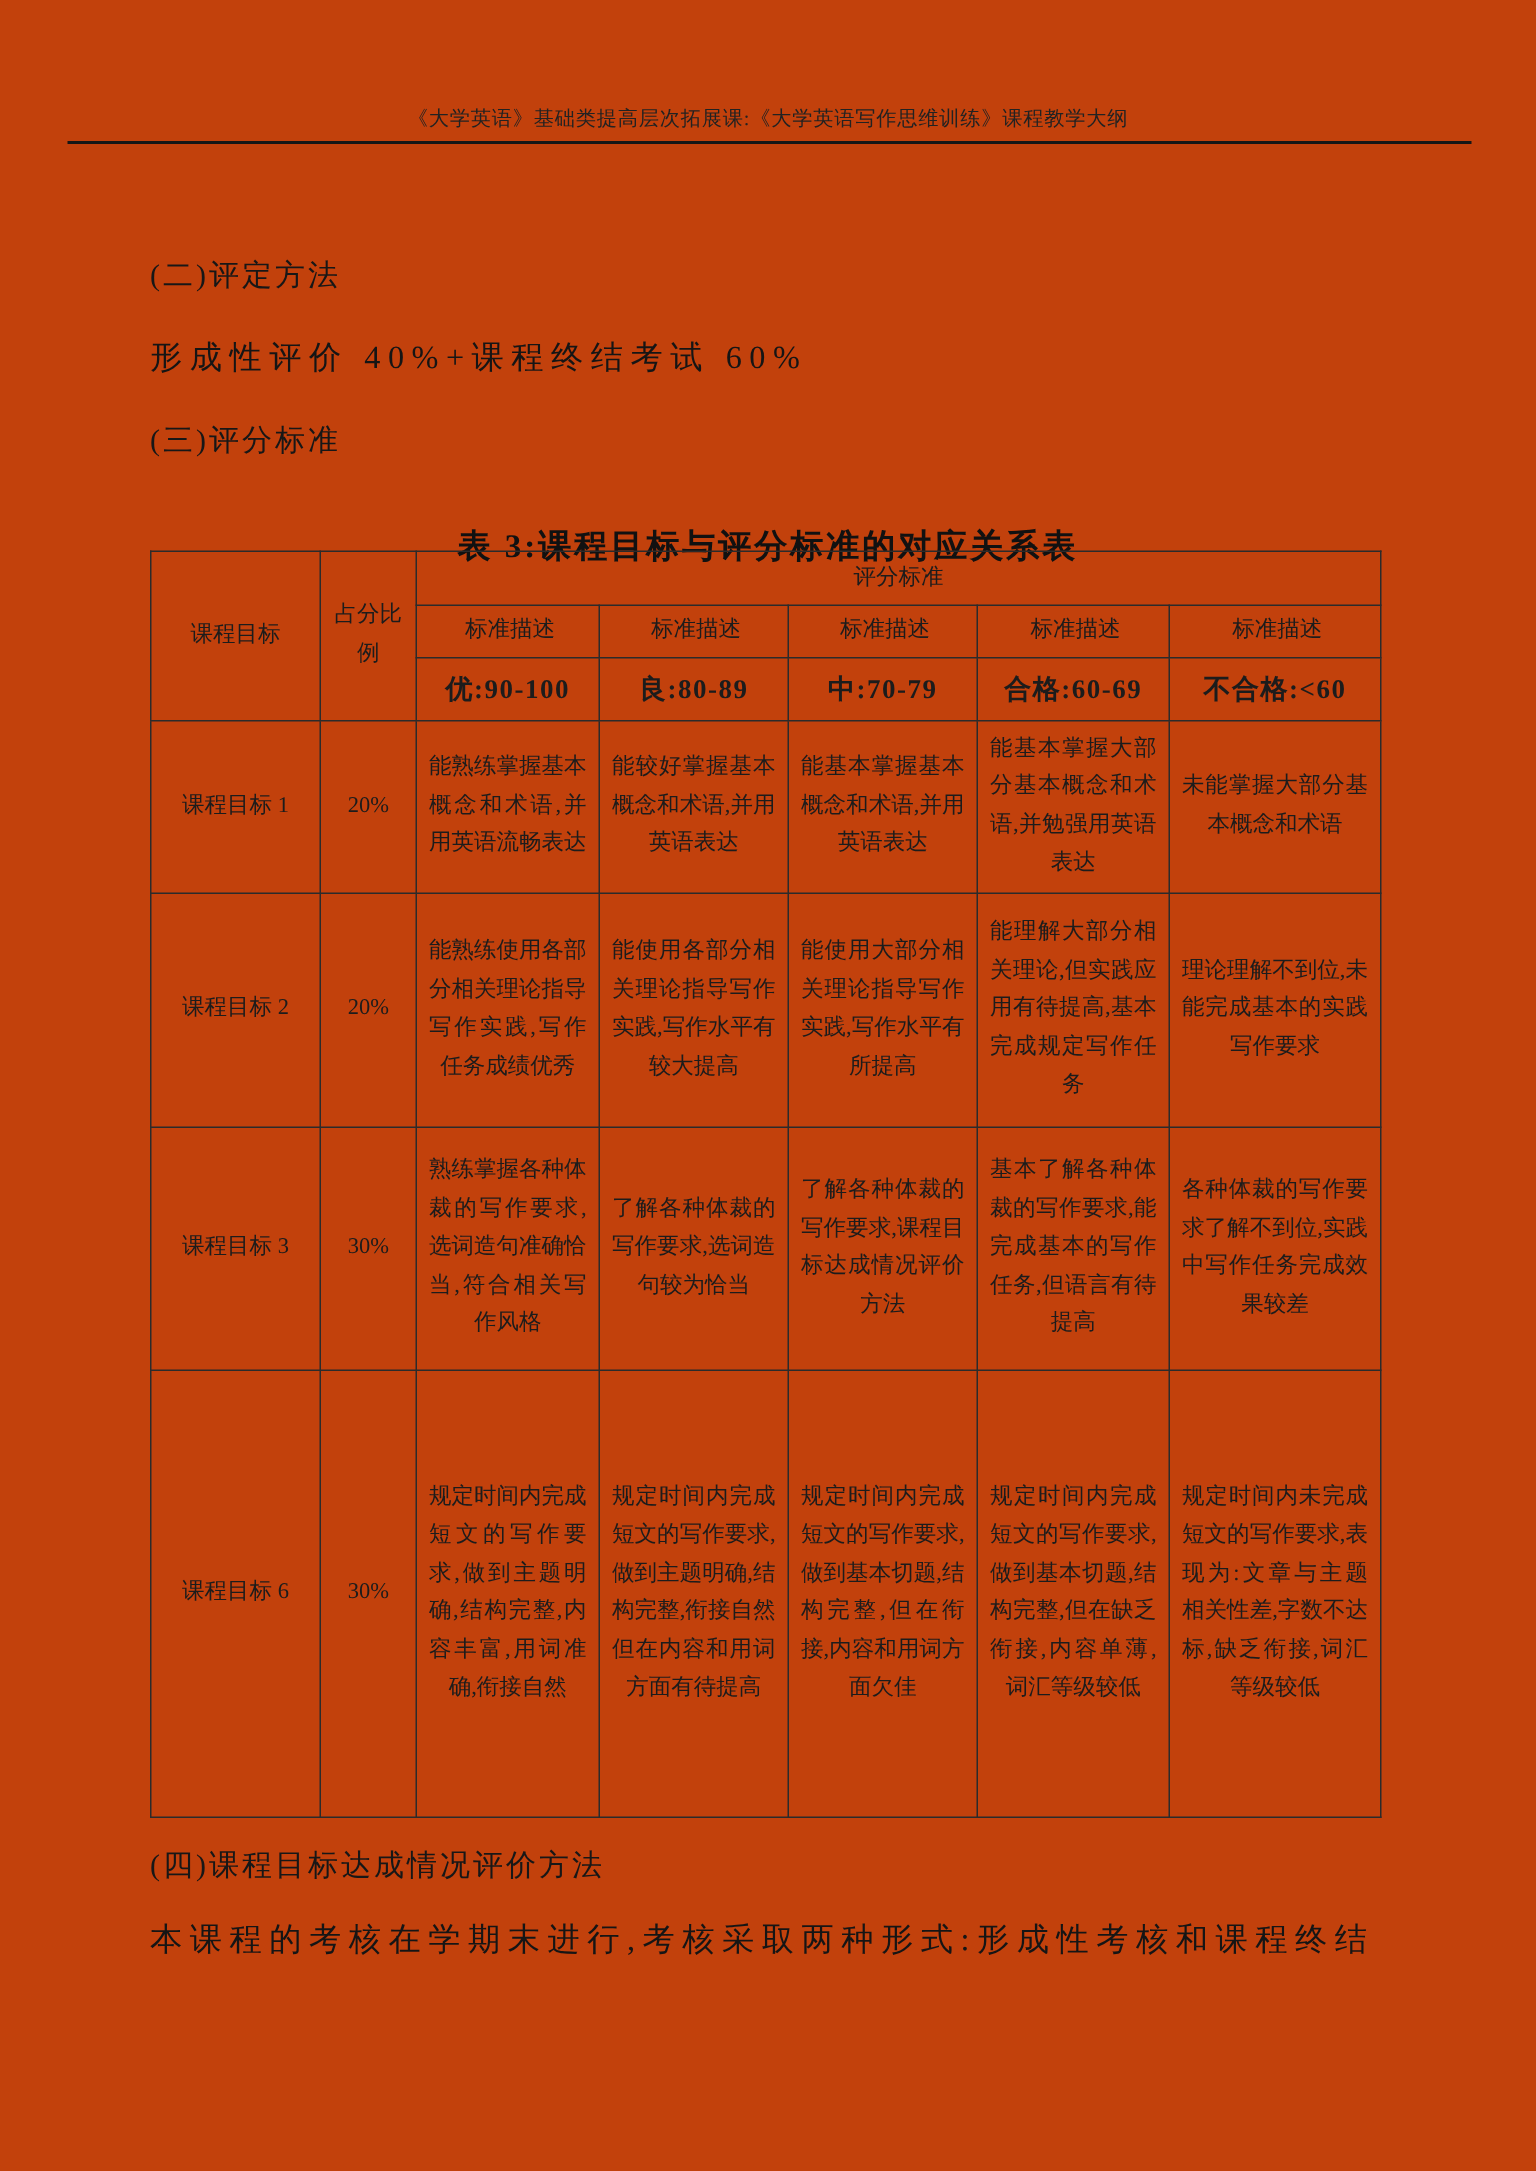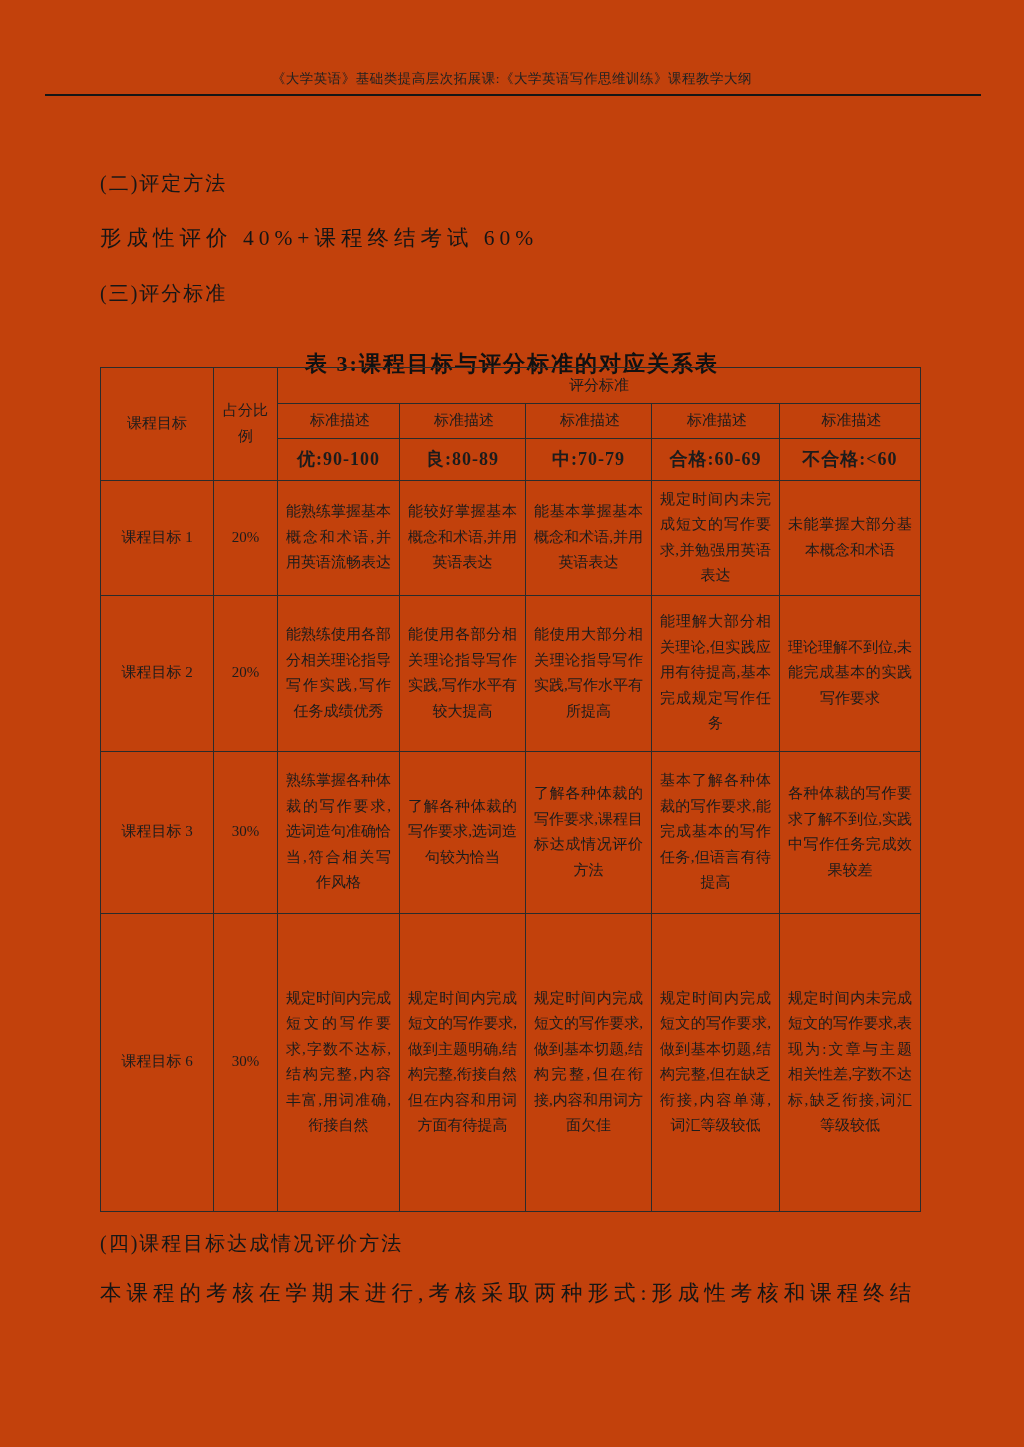--- a/index.html
+++ b/index.html
@@ -85,21 +85,21 @@
         <td>合格:60-69</td>
         <td>不合格:&lt;60</td>
       </tr>
 
       <tr style="height:110px">
         <td>课程目标 1</td>
         <td>20%</td>
         <td class="desc">能熟练掌握基本概念和术语,并用英语流畅表达</td>
         <td class="desc">能较好掌握基本概念和术语,并用英语表达</td>
         <td class="desc">能基本掌握基本概念和术语,并用英语表达</td>
-        <td class="desc">规定时间内未完成短文的写作要求,并勉强用英语表达</td>
+        <td class="desc">能基本掌握大部分基本概念和术语,并勉强用英语表达</td>
         <td class="desc">未能掌握大部分基本概念和术语</td>
       </tr>
 
       <tr style="height:156px">
         <td>课程目标 2</td>
         <td>20%</td>
         <td class="desc">能熟练使用各部分相关理论指导写作实践,写作任务成绩优秀</td>
         <td class="desc">能使用各部分相关理论指导写作实践,写作水平有较大提高</td>
         <td class="desc">能使用大部分相关理论指导写作实践,写作水平有所提高</td>
         <td class="desc">能理解大部分相关理论,但实践应用有待提高,基本完成规定写作任务</td>
@@ -112,21 +112,21 @@
         <td class="desc">熟练掌握各种体裁的写作要求,选词造句准确恰当,符合相关写作风格</td>
         <td class="desc">了解各种体裁的写作要求,选词造句较为恰当</td>
         <td class="desc">了解各种体裁的写作要求,课程目标达成情况评价方法</td>
         <td class="desc">基本了解各种体裁的写作要求,能完成基本的写作任务,但语言有待提高</td>
         <td class="desc">各种体裁的写作要求了解不到位,实践中写作任务完成效果较差</td>
       </tr>
 
       <tr style="height:298px">
         <td>课程目标 6</td>
         <td>30%</td>
-        <td class="desc">规定时间内完成短文的写作要求,字数不达标,结构完整,内容丰富,用词准确,衔接自然</td>
+        <td class="desc">规定时间内完成短文的写作要求,做到主题明确,结构完整,内容丰富,用词准确,衔接自然</td>
         <td class="desc">规定时间内完成短文的写作要求,做到主题明确,结构完整,衔接自然但在内容和用词方面有待提高</td>
         <td class="desc">规定时间内完成短文的写作要求,做到基本切题,结构完整,但在衔接,内容和用词方面欠佳</td>
         <td class="desc">规定时间内完成短文的写作要求,做到基本切题,结构完整,但在缺乏衔接,内容单薄,词汇等级较低</td>
         <td class="desc">规定时间内未完成短文的写作要求,表现为:文章与主题相关性差,字数不达标,缺乏衔接,词汇等级较低</td>
       </tr>
     </tbody>
   </table>
 
   <div class="h-sec" style="top:1230px">(四)课程目标达成情况评价方法</div>
   <div class="body-line" style="top:1278px">本课程的考核在学期末进行,考核采取两种形式:形成性考核和课程终结</div>

